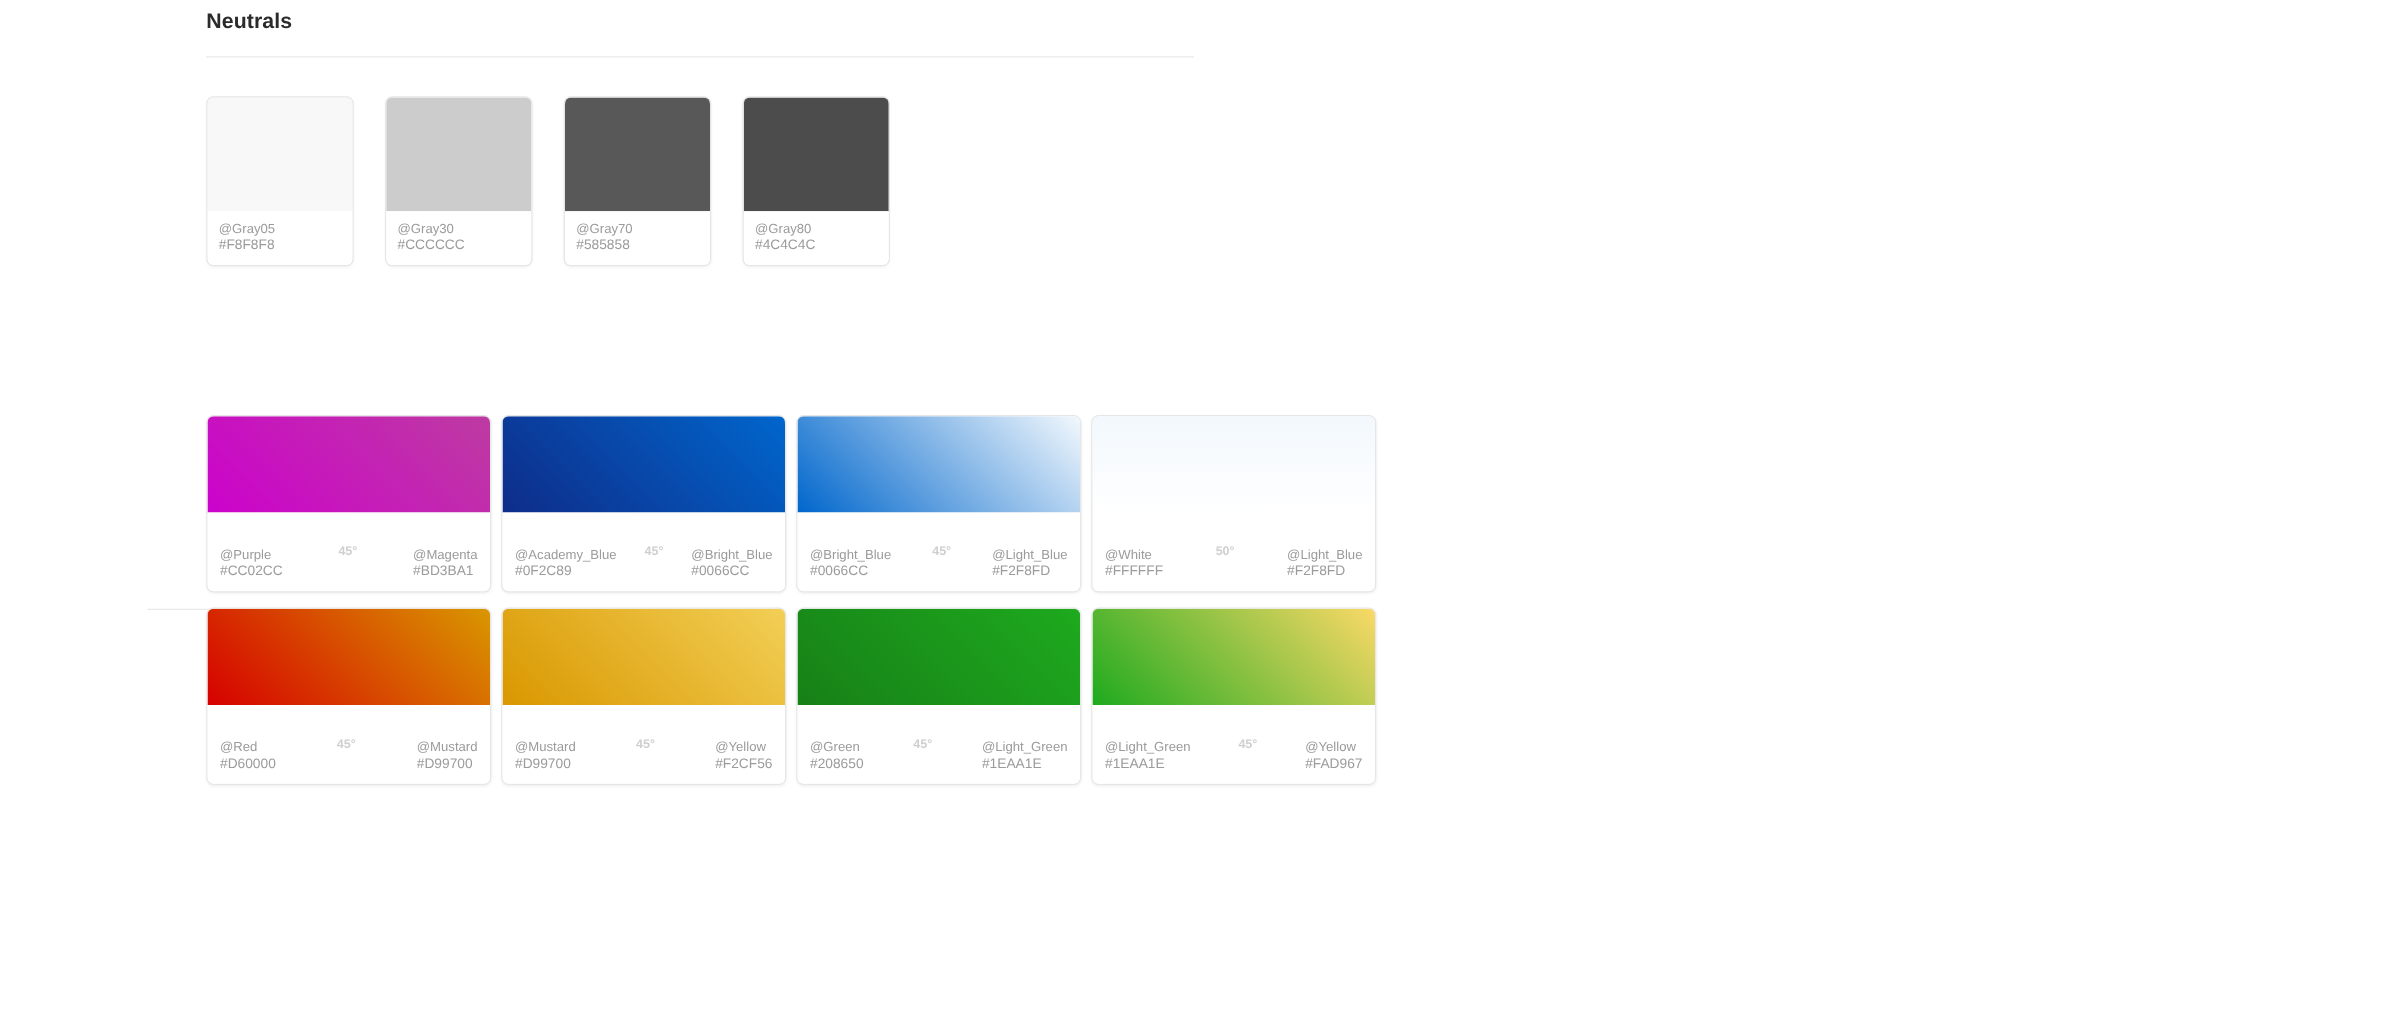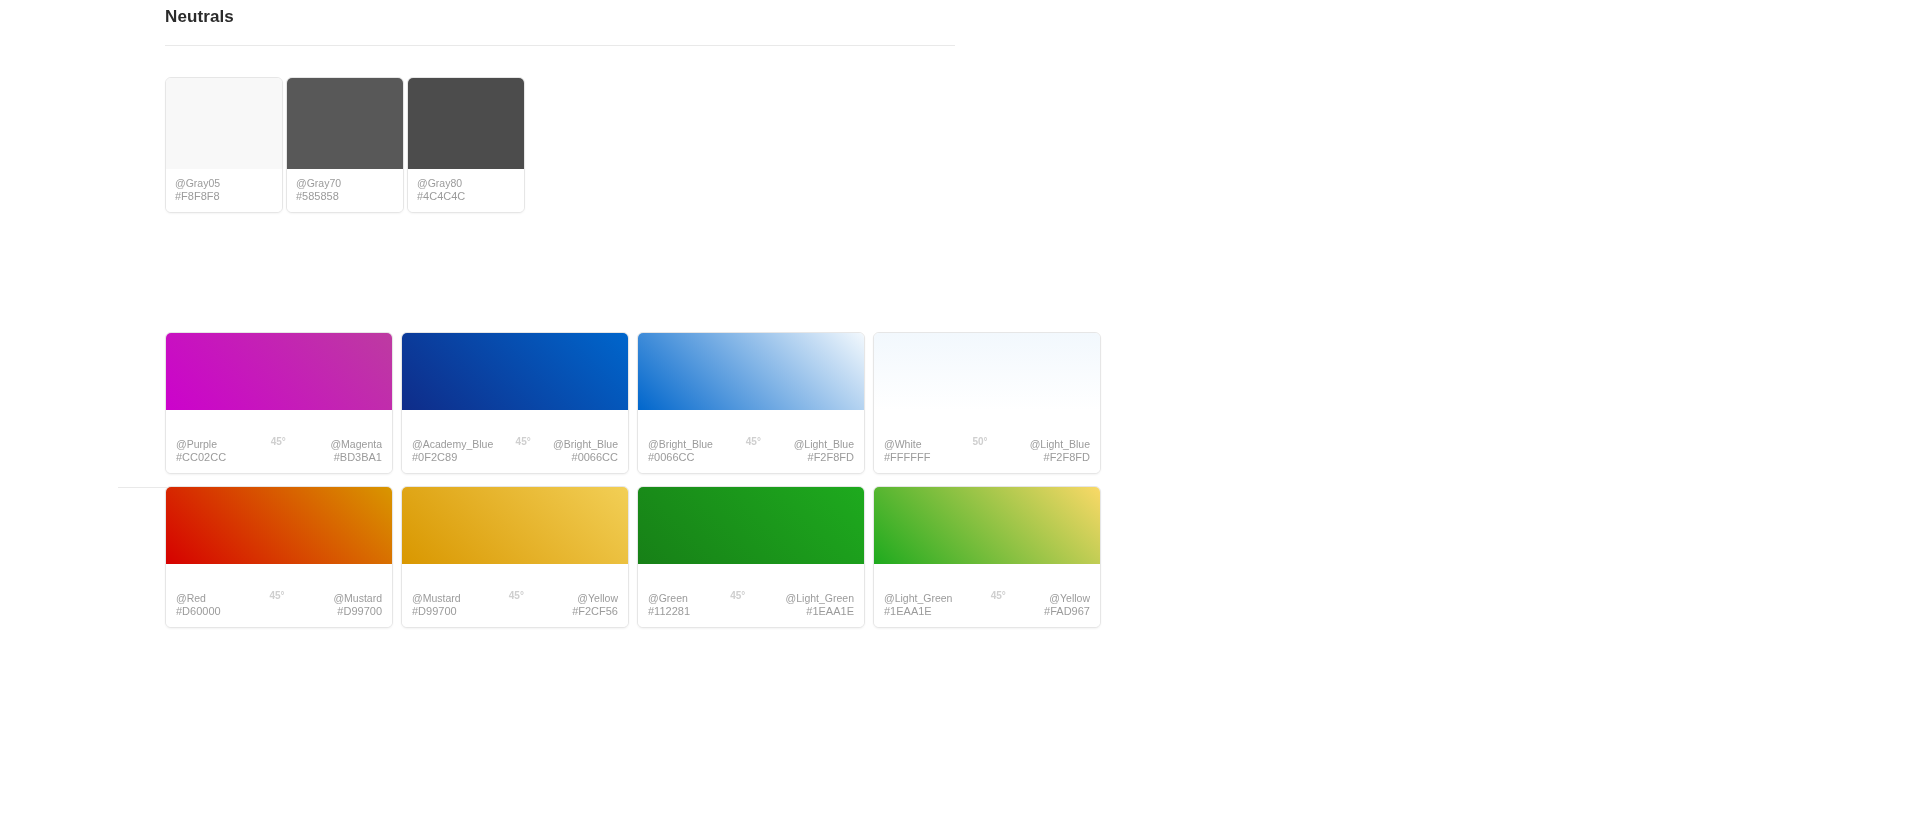--- a/index.html
+++ b/index.html
@@ -45,21 +45,21 @@
     top: 8px;
     width: 800px;
   }
   #neutrals-section .section-divider {
     width: 790px;
     margin-top: 20px;
   }
 
   .neutral-row {
     display: flex;
-    gap: 3px;
+    gap: 25px;
     margin-top: 31px;
   }
 
   .neutral-card {
     width: 118px;
     background: #ffffff;
     border: 1px solid #e6e6e6;
     border-radius: 6px;
     overflow: hidden;
     box-shadow: 0 1px 2px rgba(0,0,0,0.045);
@@ -128,21 +128,21 @@
     padding: 8px 10px 9px 10px;
     background: #ffffff;
   }
 
   .stop {
     display: flex;
     flex-direction: column;
     min-width: 0;
     margin-top: 20px;
   }
-  .stop.right { text-align: right; align-items: flex-end; }
+  .stop.right { text-align: right; align-items: flex-start; }
 
   .angle-label {
     font-size: 10px;
     color: #cfcfcf;
     padding: 0 4px;
     white-space: nowrap;
     flex: 0 0 auto;
     font-weight: bold;
   }
 
@@ -166,20 +166,27 @@
     <hr class="section-divider">
     <div class="neutral-row" id="neutral-row">
         <div class="neutral-card">
           <div class="neutral-swatch" style="background: rgb(248, 248, 248);"></div>
           <div class="neutral-meta">
             <div class="swatch-name">@Gray05</div>
             <div class="swatch-hex">#F8F8F8</div>
           </div>
         </div>
         <div class="neutral-card">
+          <div class="neutral-swatch" style="background: rgb(204, 204, 204);"></div>
+          <div class="neutral-meta">
+            <div class="swatch-name">@Gray30</div>
+            <div class="swatch-hex">#CCCCCC</div>
+          </div>
+        </div>
+        <div class="neutral-card">
           <div class="neutral-swatch" style="background: rgb(88, 88, 88);"></div>
           <div class="neutral-meta">
             <div class="swatch-name">@Gray70</div>
             <div class="swatch-hex">#585858</div>
           </div>
         </div>
         <div class="neutral-card">
           <div class="neutral-swatch" style="background: rgb(76, 76, 76);"></div>
           <div class="neutral-meta">
             <div class="swatch-name">@Gray80</div>
@@ -273,21 +280,21 @@
               <div class="swatch-name">@Yellow</div>
               <div class="swatch-hex">#F2CF56</div>
             </div>
           </div>
         </div>
         <div class="gradient-card">
           <div class="gradient-swatch" style="background: linear-gradient(45deg, rgb(23, 128, 23) 0%, rgb(30, 170, 30) 100%);"></div>
           <div class="gradient-meta">
             <div class="stop">
               <div class="swatch-name">@Green</div>
-              <div class="swatch-hex">#112281</div>
+              <div class="swatch-hex">#208650</div>
             </div>
             <div class="angle-label">45°</div>
             <div class="stop right">
               <div class="swatch-name">@Light_Green</div>
               <div class="swatch-hex">#1EAA1E</div>
             </div>
           </div>
         </div>
         <div class="gradient-card">
           <div class="gradient-swatch" style="background: linear-gradient(45deg, rgb(30, 170, 30) 0%, rgb(250, 217, 103) 100%);"></div>

